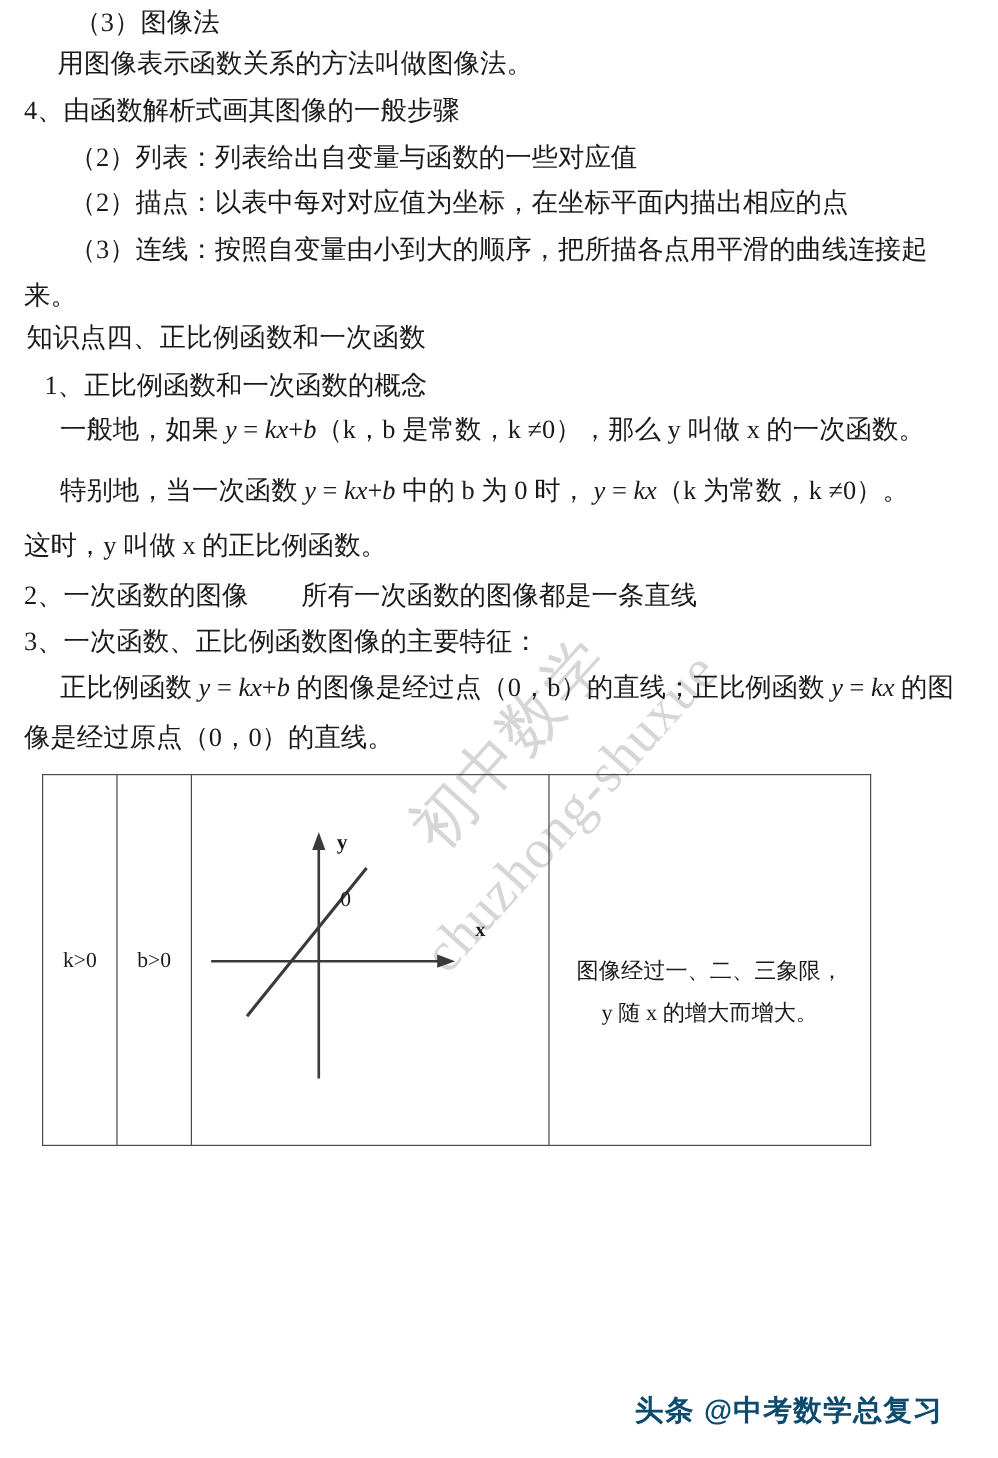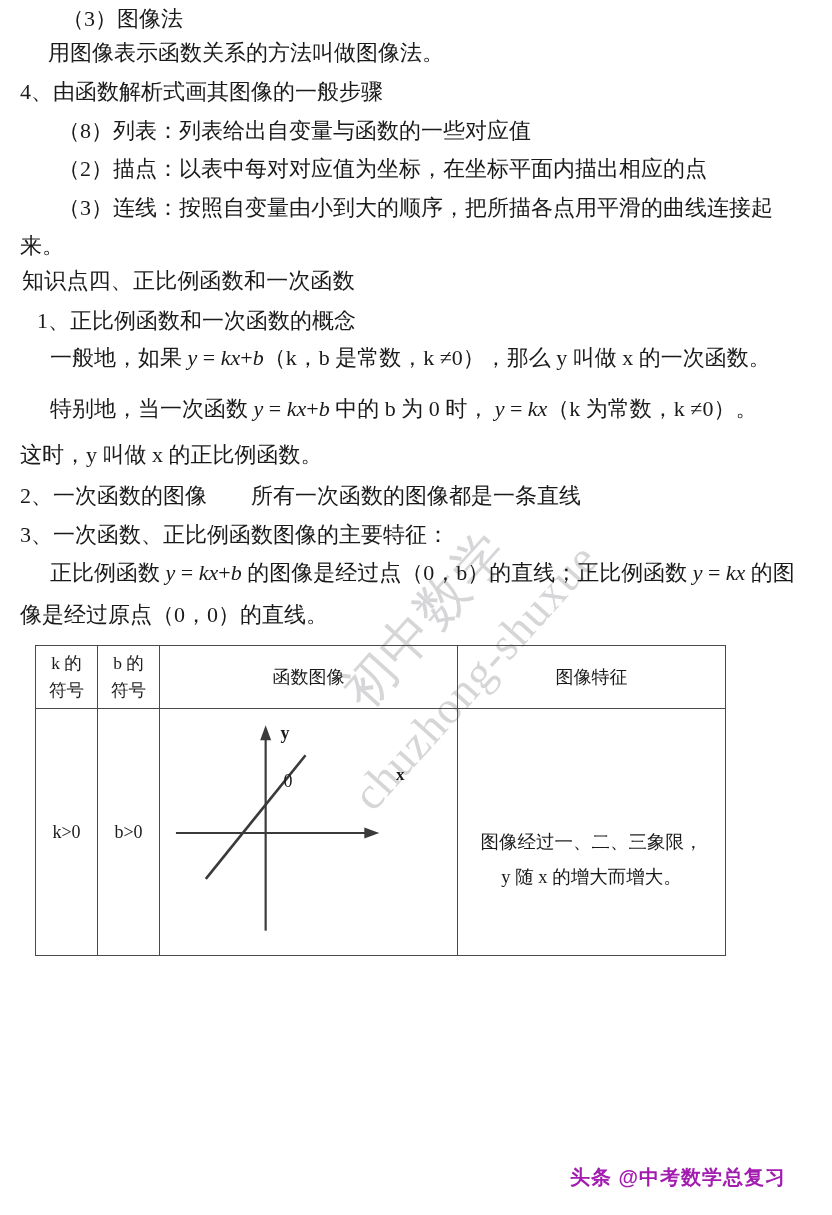--- a/index.html
+++ b/index.html
@@ -130,23 +130,23 @@
     font-family: "Liberation Serif", serif;
     font-weight: bold;
     z-index: 3;
   }
 
   
   .footer {
     position: absolute;
     right: 46px;
     bottom: 24px;
-    font-size: 20px;
+    font-size: 24px;
     font-weight: bold;
-    color: #a21caf;
+    color: #0c4a6e;
     font-family: "Liberation Sans", sans-serif;
     letter-spacing: 1px;
     z-index: 3;
     white-space: nowrap;
     text-align: right;
   }
 </style>
 </head>
 <body>
 
@@ -154,21 +154,21 @@
 
   <div class="watermark">
     <div class="wm-text">初中数学</div>
     <div class="wm-text latin">chuzhong-shuxue</div>
   </div>
 
   <div class="content" id="text-layer">
       <div class="line" style="left: 62px; top: 8px;">（3）图像法</div>
       <div class="line" style="left: 48px; top: 42px;">用图像表示函数关系的方法叫做图像法。</div>
       <div class="line" style="left: 20px; top: 81px;">4、由函数解析式画其图像的一般步骤</div>
-      <div class="line" style="left: 58px; top: 120px;">（8）列表：列表给出自变量与函数的一些对应值</div>
+      <div class="line" style="left: 58px; top: 120px;">（2）列表：列表给出自变量与函数的一些对应值</div>
       <div class="line" style="left: 58px; top: 158px;">（2）描点：以表中每对对应值为坐标，在坐标平面内描出相应的点</div>
       <div class="line" style="left: 58px; top: 197px;">（3）连线：按照自变量由小到大的顺序，把所描各点用平滑的曲线连接起</div>
       <div class="line" style="left: 20px; top: 235px;">来。</div>
       <div class="line bold" style="left: 22px; top: 270px;">知识点四、正比例函数和一次函数</div>
       <div class="line" style="left: 20px; top: 310px; margin-left: 17px;">1、正比例函数和一次函数的概念</div>
       <div class="line" style="left: 20px; top: 444px; text-align: center;">这时，y 叫做 x 的正比例函数。</div>
       <div class="line" style="left: 20px; top: 485px;">2、一次函数的图像　　所有一次函数的图像都是一条直线</div>
       <div class="line" style="left: 20px; top: 524px;">3、一次函数、正比例函数图像的主要特征：</div>
       <div class="line" style="left: 20px; top: 604px;">像是经过原点（0，0）的直线。</div>
       <div class="line" style="left: 50px; top: 347px;"><span class="upr">一般地，如果 </span><span class="mi">y</span><span class="mop"> = </span><span class="mi">kx</span><span class="mop">+</span><span class="mi">b</span><span class="upr">（k，b 是常数，k ≠0），那么 y 叫做 x 的一次函数。</span></div>
@@ -177,36 +177,20 @@
     </div>
 
   <table class="tbl">
     <colgroup>
       <col class="col-k">
         <col class="col-b">
         <col class="col-g">
         <col class="col-f">
     </colgroup>
     <tbody>
-      <tr class="hdr-row">
-        <td>
-          <div class="hdr-2line">
-            <div>k 的</div>
-            <div>符号</div>
-          </div>
-        </td>
-        <td>
-          <div class="hdr-2line">
-            <div>b 的</div>
-            <div>符号</div>
-          </div>
-        </td>
-        <td>函数图像</td>
-        <td>图像特征</td>
-      </tr>
       <tr class="body-row">
         <td class="sign-cell">k&gt;0</td>
         <td class="sign-cell">b&gt;0</td>
         <td class="graphcell">
           <svg class="graphbox" viewBox="0 0 298 246" preserveAspectRatio="xMidYMid meet">
 
             <line x1="106" y1="28" x2="106" y2="222" stroke="#3a3a3a" stroke-width="2.2"></line>
             <polygon points="106,16 100.5,31 111.5,31" fill="#3a3a3a"></polygon>
 
             <line x1="16" y1="124" x2="208" y2="124" stroke="#3a3a3a" stroke-width="2.2"></line>

